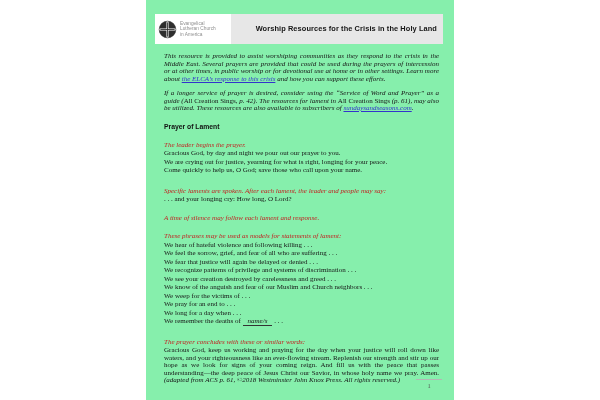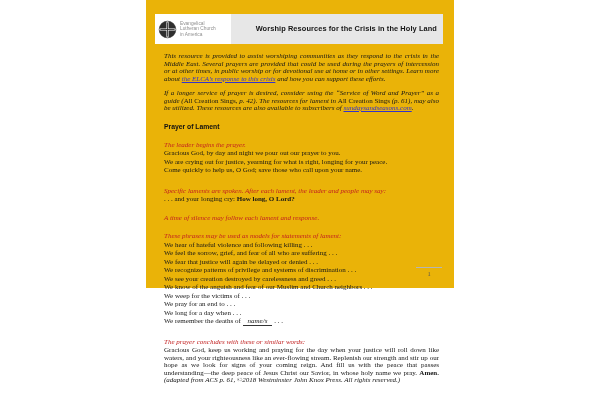--- a/index.html
+++ b/index.html
@@ -1,22 +1,22 @@
 <!DOCTYPE html>
 <html><head>
 <meta charset="utf-8">
 <style>
   html, body { margin:0; padding:0; }
   body {
     width:600px; height:400px; background:#ffffff; position:relative;
     overflow:hidden; font-family:"Liberation Serif", serif; color:#1a1a1a;
   }
   .page {
-    position:absolute; left:146px; top:0; width:308px; height:288px;
-    background:#eab308;
+    position:absolute; left:146px; top:0; width:308px; height:400px;
+    background:#86efac;
   }
   
   .banner {
     position:absolute; left:9px; right:11px; top:14px; height:30px;
     background:#e7e7e7; display:flex; align-items:stretch;
   }
   .logo-box {
     background:#ffffff; width:76px; display:flex; align-items:center;
     padding-left:3px; box-sizing:border-box; gap:3px; flex:0 0 auto;
   }
@@ -31,21 +31,21 @@
     font-size:7.4px; line-height:9.5px; color:#151515; letter-spacing:0.1px;
   }
   
   .content {
     position:absolute; left:17px; right:14px; top:52px;
     font-size:7px; line-height:7.5px; color:#161616;
   }
   .content p, .content div { margin:1px; }
   .just { text-align:justify; }
   .i { font-style:italic; }
-  .b { font-weight:bold; }
+  .b { font-weight:normal; }
   .rubric { color:#c22121; font-style:italic; }
   .lnk { color:#3333cc; text-decoration:underline; font-style:italic; cursor:pointer; }
   .gap-s { margin-top:7px !important; }
   .gap-m { margin-top:11px !important; }
   .gap-l { margin-top:13px !important; }
   .heading {
     font-family:"Liberation Sans", sans-serif; font-weight:bold;
     font-size:6.8px; line-height:8px; color:#111; margin-top:10px !important;
   }
   .blank {

